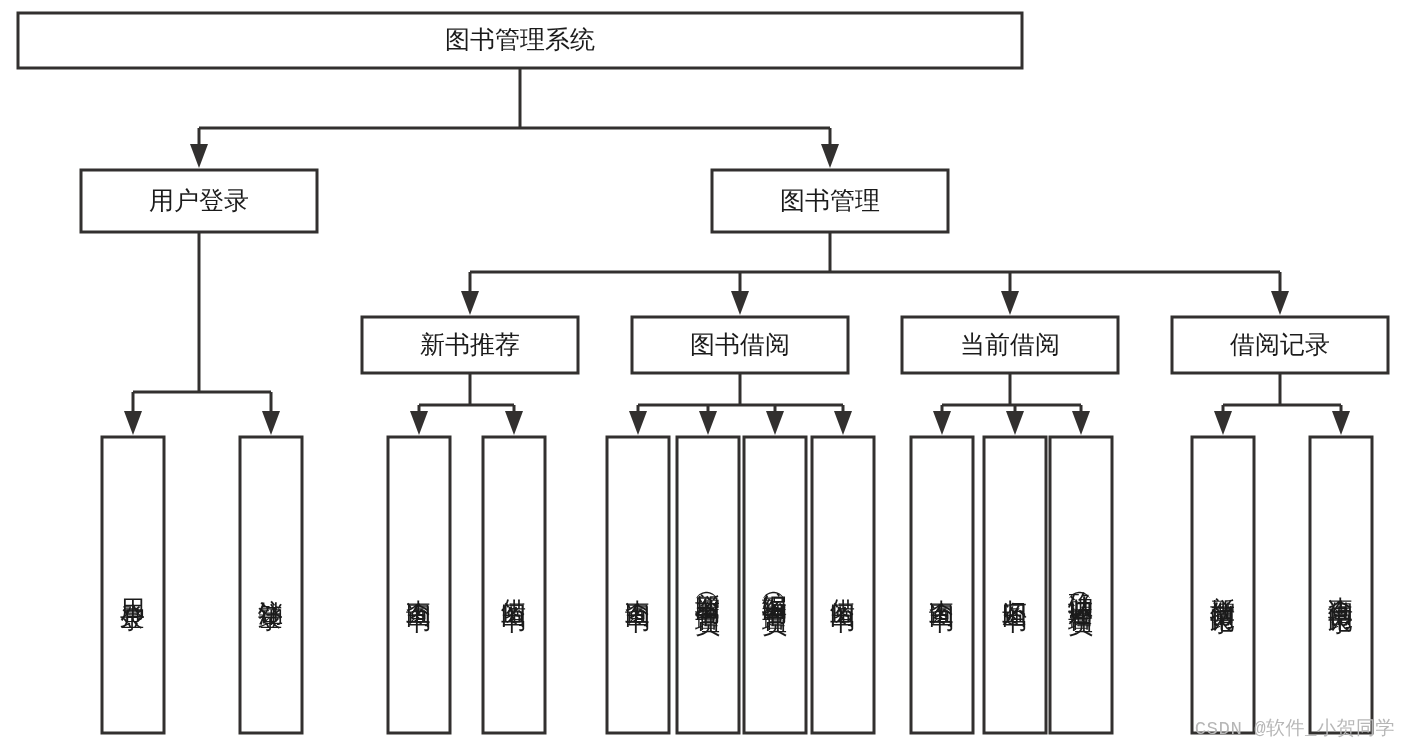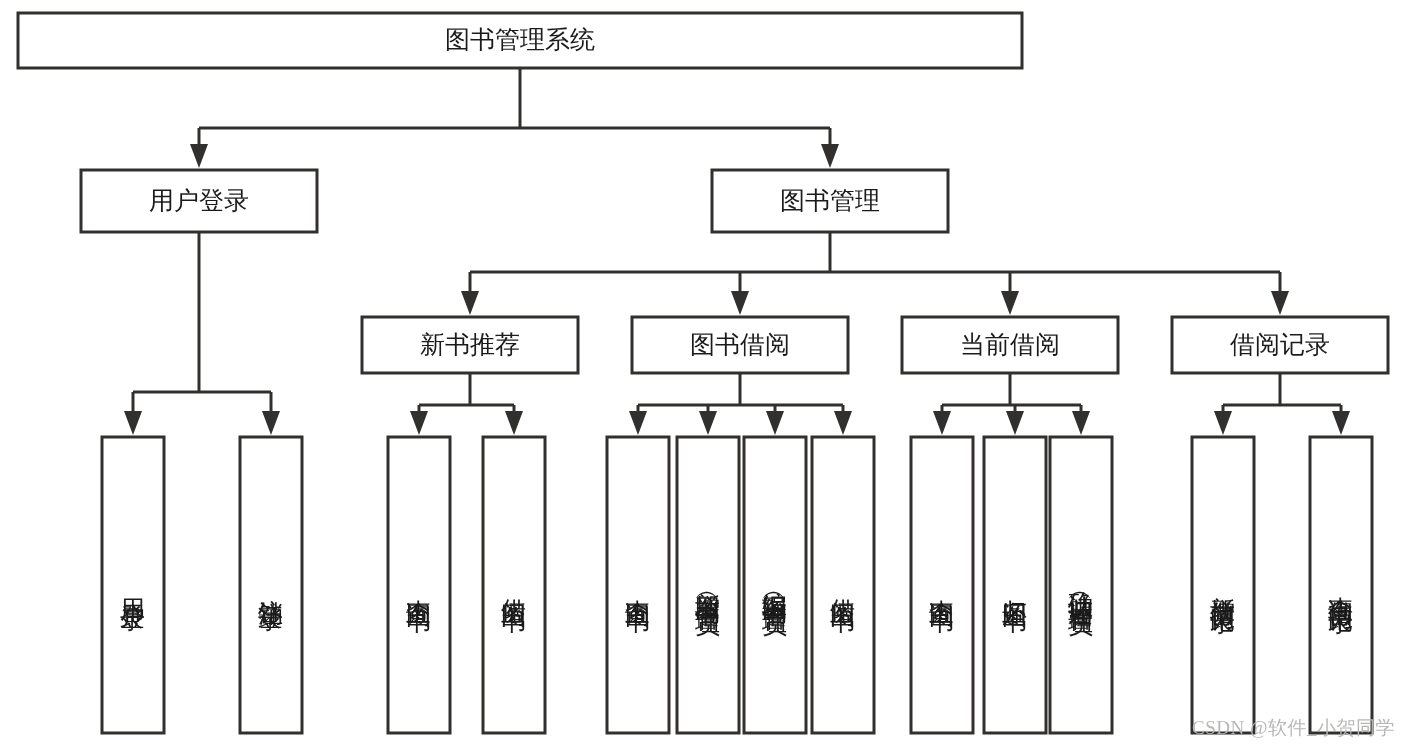--- a/index.html
+++ b/index.html
@@ -58,21 +58,21 @@
     color: #1b1b1b;
     letter-spacing: 3px;
     white-space: nowrap;
     text-align: center;
     pointer-events: none;
   }
   .watermark {
     position: absolute;
     right: 10px;
     bottom: 6px;
-    font-family: Liberation Serif, serif;
+    font-family: Liberation Mono, monospace;
     font-size: 19px;
     color: #b7b7b7;
     white-space: nowrap;
     letter-spacing: 0.5px;
     margin-left: 27px;
   }
 </style>
 </head>
 <body>
 

